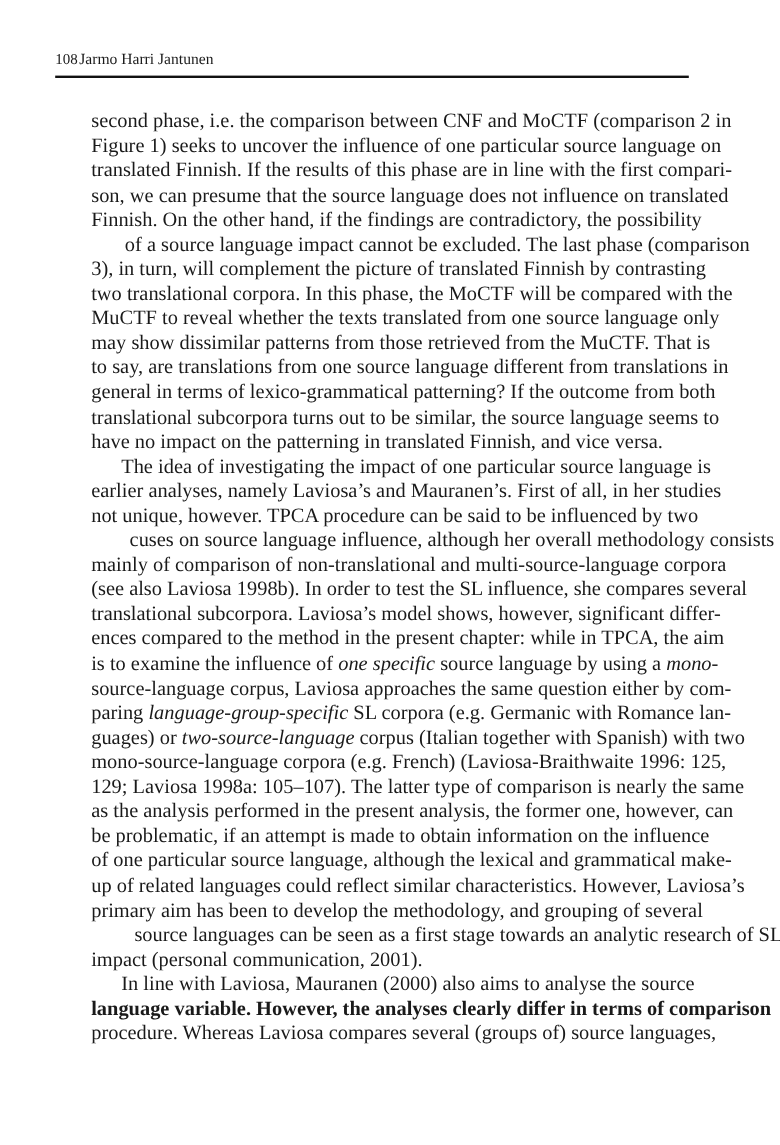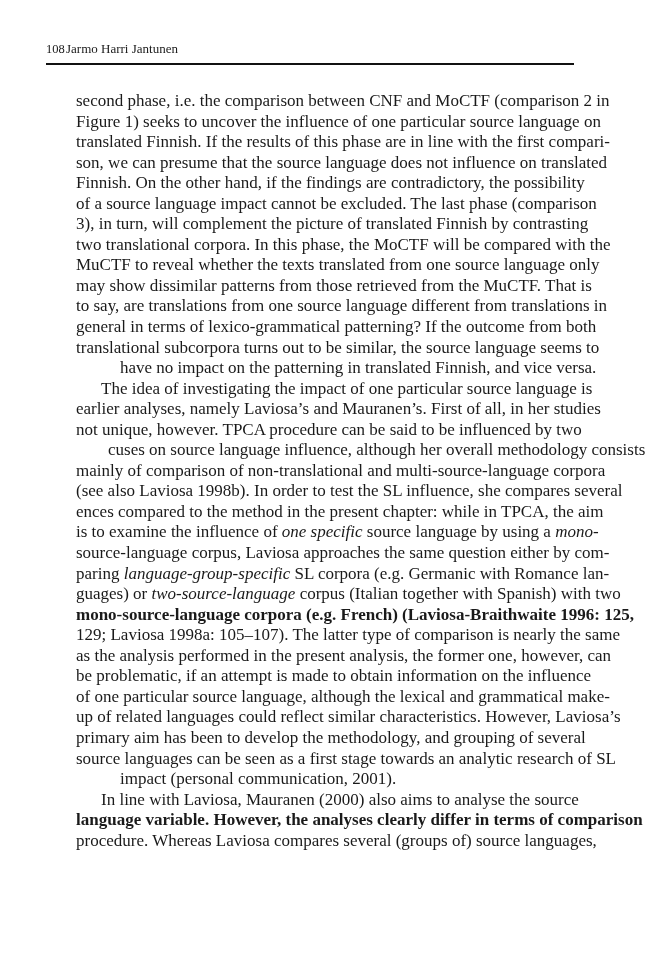--- a/index.html
+++ b/index.html
@@ -51,21 +51,20 @@
     .line {
       display: block;
       height: 20.55px;
       white-space: nowrap;
       text-align: justify;
       text-align-last: justify;
       overflow: visible;
     }
     .line.last {
       text-align-last: left;
-      margin-left: 44px;
     }
     .line.indent {
       padding-left: 25px;
     }
     .seg-italic {
       font-style: italic;
     }
   </style>
 </head>
 <body>
@@ -75,50 +74,51 @@
 </div>
 <div class="head-rule"></div>
 
 <div class="body-text" id="body-text">
     <div>
       <span class="line" style="word-spacing: 0px;"><span style="white-space: nowrap;">second phase, i.e. the comparison between CNF and MoCTF (comparison 2 in</span></span>
       <span class="line" style="word-spacing: 0px;"><span style="white-space: nowrap;">Figure 1) seeks to uncover the influence of one particular source language on</span></span>
       <span class="line" style="word-spacing: 0px;"><span style="white-space: nowrap;">translated Finnish. If the results of this phase are in line with the first compari-</span></span>
       <span class="line" style="word-spacing: 0px;"><span style="white-space: nowrap;">son, we can presume that the source language does not influence on translated</span></span>
       <span class="line" style="word-spacing: 0px;"><span style="white-space: nowrap;">Finnish. On the other hand, if the findings are contradictory, the possibility</span></span>
-      <span class="line" style="word-spacing: 0px;"><span style="white-space: nowrap;">of a source language impact cannot be excluded. The last phase (comparison</span></span>
+      <span class="line" style="word-spacing: 0px; margin-left: 28px;"><span style="white-space: nowrap;">of a source language impact cannot be excluded. The last phase (comparison</span></span>
       <span class="line" style="word-spacing: 0px;"><span style="white-space: nowrap;">3), in turn, will complement the picture of translated Finnish by contrasting</span></span>
       <span class="line" style="word-spacing: 0px;"><span style="white-space: nowrap;">two translational corpora. In this phase, the MoCTF will be compared with the</span></span>
       <span class="line" style="word-spacing: 0px;"><span style="white-space: nowrap;">MuCTF to reveal whether the texts translated from one source language only</span></span>
       <span class="line" style="word-spacing: 0px;"><span style="white-space: nowrap;">may show dissimilar patterns from those retrieved from the MuCTF. That is</span></span>
       <span class="line" style="word-spacing: 0px;"><span style="white-space: nowrap;">to say, are translations from one source language different from translations in</span></span>
       <span class="line" style="word-spacing: 0px;"><span style="white-space: nowrap;">general in terms of lexico-grammatical patterning? If the outcome from both</span></span>
       <span class="line" style="word-spacing: 0px;"><span style="white-space: nowrap;">translational subcorpora turns out to be similar, the source language seems to</span></span>
       <span class="line last">have no impact on the patterning in translated Finnish, and vice versa.</span>
     </div>
     <div>
       <span class="line indent" style="word-spacing: 0px;"><span style="white-space: nowrap;">The idea of investigating the impact of one particular source language is</span></span>
       <span class="line" style="word-spacing: 0px;"><span style="white-space: nowrap;">earlier analyses, namely Laviosa’s and Mauranen’s. First of all, in her studies</span></span>
       <span class="line" style="word-spacing: 0px;"><span style="white-space: nowrap;">not unique, however. TPCA procedure can be said to be influenced by two</span></span>
       <span class="line" style="word-spacing: 0px;"><span style="white-space: nowrap; margin-left: 32px;">cuses on source language influence, although her overall methodology consists</span></span>
       <span class="line" style="word-spacing: 0px;"><span style="white-space: nowrap; margin-top: 15px;">mainly of comparison of non-translational and multi-source-language corpora</span></span>
       <span class="line" style="word-spacing: 0px;"><span style="white-space: nowrap;">(see also Laviosa 1998b). In order to test the SL influence, she compares several</span></span>
+      <span class="line" style="word-spacing: 0px;"><span style="white-space: nowrap;">translational subcorpora. Laviosa’s model shows, however, significant differ-</span></span>
       <span class="line" style="word-spacing: 0px;"><span style="white-space: nowrap;">ences compared to the method in the present chapter: while in TPCA, the aim</span></span>
       <span class="line" style="word-spacing: 0px;"><span style="white-space: nowrap;"><span>is to examine the influence of </span><span class="seg-italic">one specific</span><span> source language by using a </span><span class="seg-italic">mono-</span></span></span>
       <span class="line" style="word-spacing: 0px;"><span style="white-space: nowrap;">source-language corpus, Laviosa approaches the same question either by com-</span></span>
       <span class="line" style="word-spacing: 0px;"><span style="white-space: nowrap;"><span>paring </span><span class="seg-italic">language-group-specific</span><span> SL corpora (e.g. Germanic with Romance lan-</span></span></span>
       <span class="line" style="word-spacing: 0px;"><span style="white-space: nowrap;"><span>guages) or </span><span class="seg-italic">two-source-language</span><span> corpus (Italian together with Spanish) with two</span></span></span>
-      <span class="line" style="word-spacing: 0px;"><span style="white-space: nowrap; font-weight: bold;">mono-source-language corpora (e.g. French) (Laviosa-Braithwaite 1996: 125,</span></span>
+      <span class="line" style="word-spacing: 0px;"><span style="white-space: nowrap;">mono-source-language corpora (e.g. French) (Laviosa-Braithwaite 1996: 125,</span></span>
       <span class="line" style="word-spacing: 0px;"><span style="white-space: nowrap;">129; Laviosa 1998a: 105–107). The latter type of comparison is nearly the same</span></span>
       <span class="line" style="word-spacing: 0px;"><span style="white-space: nowrap;">as the analysis performed in the present analysis, the former one, however, can</span></span>
       <span class="line" style="word-spacing: 0px;"><span style="white-space: nowrap;">be problematic, if an attempt is made to obtain information on the influence</span></span>
       <span class="line" style="word-spacing: 0px;"><span style="white-space: nowrap;">of one particular source language, although the lexical and grammatical make-</span></span>
       <span class="line" style="word-spacing: 0px;"><span style="white-space: nowrap;">up of related languages could reflect similar characteristics. However, Laviosa’s</span></span>
       <span class="line" style="word-spacing: 0px;"><span style="white-space: nowrap;">primary aim has been to develop the methodology, and grouping of several</span></span>
-      <span class="line" style="word-spacing: 0px;"><span style="white-space: nowrap;">source languages can be seen as a first stage towards an analytic research of SL</span></span>
+      <span class="line" style="word-spacing: 0px; margin-left: 36px;"><span style="white-space: nowrap;">source languages can be seen as a first stage towards an analytic research of SL</span></span>
       <span class="line last">impact (personal communication, 2001).</span>
     </div>
     <div>
       <span class="line indent" style="word-spacing: 0px;"><span style="white-space: nowrap;">In line with Laviosa, Mauranen (2000) also aims to analyse the source</span></span>
       <span class="line" style="word-spacing: 0px;"><span style="white-space: nowrap; font-weight: bold;">language variable. However, the analyses clearly differ in terms of comparison</span></span>
       <span class="line" style="word-spacing: 0px;"><span style="white-space: nowrap;">procedure. Whereas Laviosa compares several (groups of) source languages,</span></span>
     </div>
   </div>
 
 </body></html>

